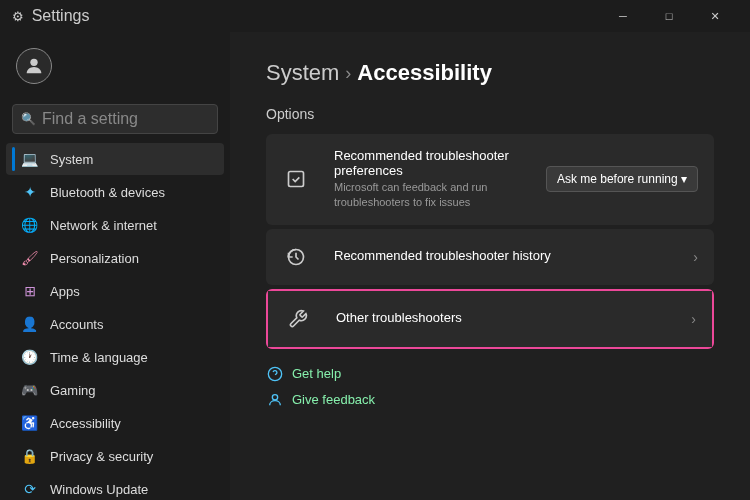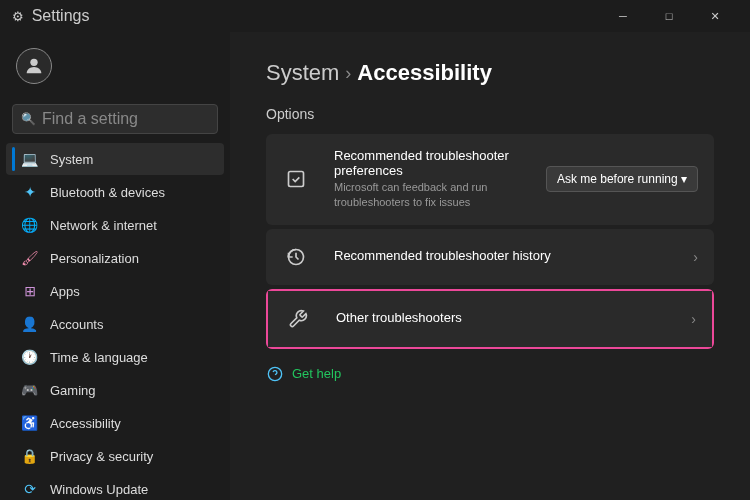--- a/index.html
+++ b/index.html
@@ -251,21 +251,21 @@
       margin-top: 16px;
       display: flex;
       flex-direction: column;
       gap: 8px;
     }
     .link-item {
       display: flex;
       align-items: center;
       gap: 8px;
       cursor: pointer;
-      color: #22c55e;
+      color: #86efac;
       font-size: 13px;
     }
     .link-icon {
       width: 18px;
       height: 18px;
       display: flex;
       align-items: center;
       justify-content: center;
       font-size: 14px;
     }
@@ -411,16 +411,25 @@
         <div class="link-item">
           <span class="link-icon">
             <svg width="16" height="16" viewBox="0 0 24 24" fill="none" stroke="#4fc3f7" stroke-width="2">
               <circle cx="12" cy="12" r="10"></circle>
               <path d="M9.09 9a3 3 0 0 1 5.83 1c0 2-3 3-3 3"></path>
               <line x1="12" y1="17" x2="12.01" y2="17"></line>
             </svg>
           </span>
           <span>Get help</span>
         </div>
+        <div class="link-item">
+          <span class="link-icon">
+            <svg width="16" height="16" viewBox="0 0 24 24" fill="none" stroke="#4fc3f7" stroke-width="2">
+              <circle cx="12" cy="8" r="4"></circle>
+              <path d="M4 20c0-4 3.6-7 8-7s8 3 8 7"></path>
+            </svg>
+          </span>
+          <span>Give feedback</span>
+        </div>
       </div>
 
   </div>
 </div>
 
 </body></html>

